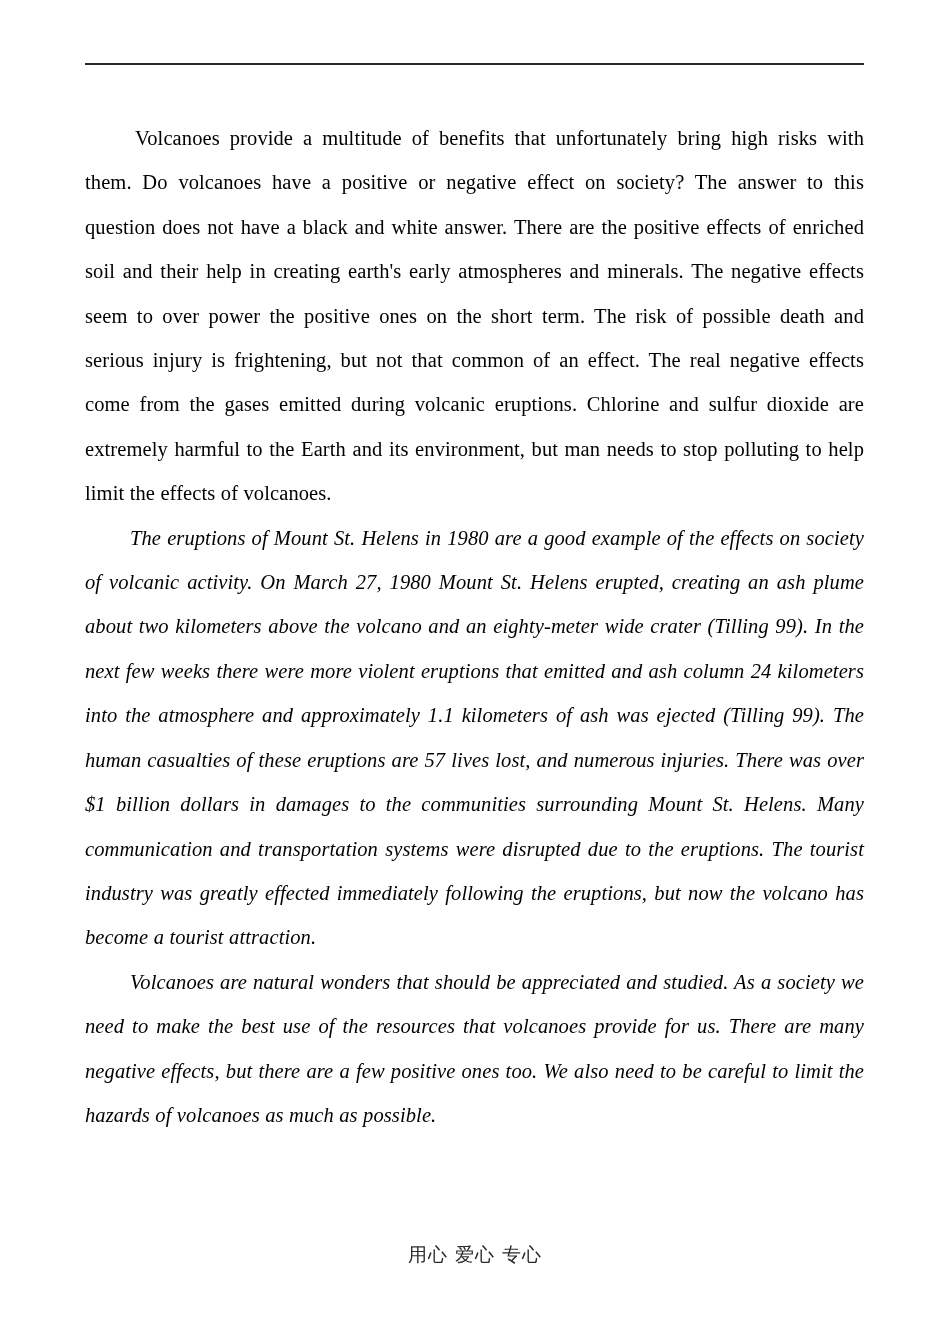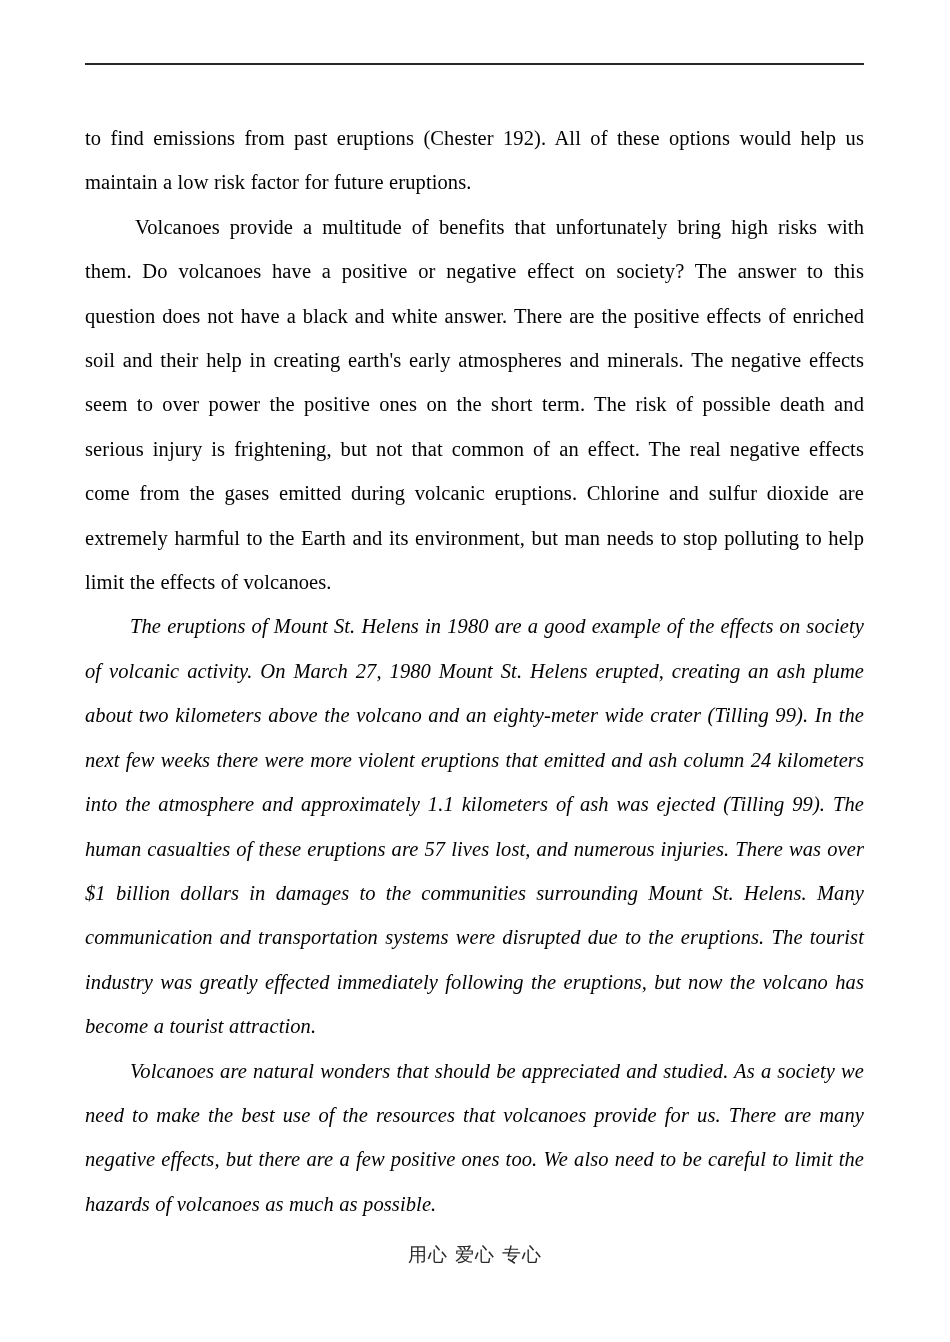--- a/index.html
+++ b/index.html
@@ -81,21 +81,20 @@
 </style>
 </head>
 <body>
 
 <div class="page">
 
   <div class="header-rule"></div>
 
   <div class="body-block">
 
-    <p class="para nolastjust">to find emissions from past eruptions (Chester 192). All of these options would help us maintain a low risk factor for future eruptions.</p>
 
     <p class="para indent-1 nolastjust"> Volcanoes provide a multitude of benefits that unfortunately bring high risks with them. Do volcanoes have a positive or negative effect on society? The answer to this question does not have a black and white answer. There are the positive effects of enriched soil and their help in creating earth's early atmospheres and minerals. The negative effects seem to over power the positive ones on the short term. The risk of possible death and serious injury is frightening, but not that common of an effect. The real negative effects come from the gases emitted during volcanic eruptions. Chlorine and sulfur dioxide are extremely harmful to the Earth and its environment, but man needs to stop polluting to help limit the effects of volcanoes.</p>
 
     <p class="para indent-2 nolastjust">The eruptions of Mount St. Helens in 1980 are a good example of the effects on society of volcanic activity. On March 27, 1980 Mount St. Helens erupted, creating an ash plume about two kilometers above the volcano and an eighty-meter wide crater (Tilling 99). In the next few weeks there were more violent eruptions that emitted and ash column 24 kilometers into the atmosphere and approximately 1.1 kilometers of ash was ejected (Tilling 99). The human casualties of these eruptions are 57 lives lost, and numerous injuries. There was over $1 billion dollars in damages to the communities surrounding Mount St. Helens. Many communication and transportation systems were disrupted due to the eruptions. The tourist industry was greatly effected immediately following the eruptions, but now the volcano has become a tourist attraction.</p>
 
     <p class="para indent-2 nolastjust">Volcanoes are natural wonders that should be appreciated and studied. As a society we need to make the best use of the resources that volcanoes provide for us. There are many negative effects, but there are a few positive ones too. We also need to be careful to limit the hazards of volcanoes as much as possible.</p>
 
   </div>
 
   <div class="footer">用心 爱心 专心</div>

